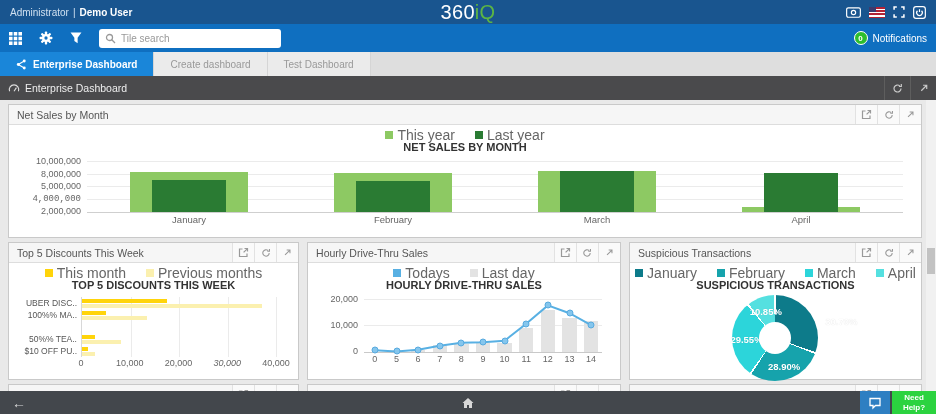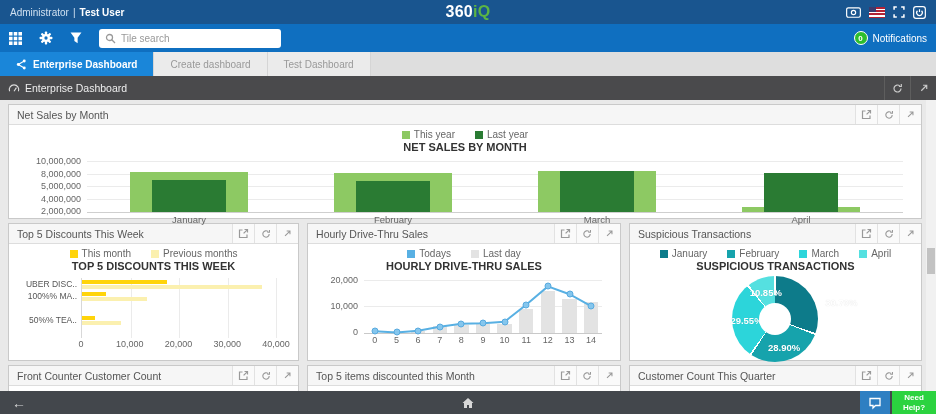--- a/index.html
+++ b/index.html
@@ -3,21 +3,21 @@
 <meta charset="utf-8">
 <style>
   *{box-sizing:border-box;margin:0;padding:0}
   html,body{width:936px;height:414px;overflow:hidden}
   body{font-family:"Liberation Sans",sans-serif;background:#e9e9e9;position:relative}
 
   
   .topbar{height:24px;background:#19558f;display:flex;align-items:center;padding:0 10px;position:relative}
   .user-info{font-size:10px;color:#cfe0f0;display:flex;gap:4px;align-items:center}
   .user-info .uname{font-weight:bold;color:#fff}
-  .logo{position:absolute;left:50%;transform:translateX(-50%);font-size:16px;font-weight:bold;color:#fff;letter-spacing:.3px}
+  .logo{position:absolute;left:50%;transform:translateX(-50%);font-size:20px;font-weight:normal;color:#fff;letter-spacing:.3px}
   .logo .suffix{color:#5cb544}
   .topbar-icons{margin-left:auto;display:flex;gap:8px;align-items:center;color:#fff}
   .tb-ic{display:flex;align-items:center;justify-content:center;cursor:pointer}
   .flag{position:relative;width:16px;height:11px;background:repeating-linear-gradient(#b22234 0 1.6px,#fff 1.6px 3.2px);overflow:hidden}
   .flag .canton{position:absolute;left:0;top:0;width:7px;height:5.5px;background:#3c3b6e}
 
   
   .toolbar{height:28px;background:#0f6fc0;display:flex;align-items:center;padding:0 9px;gap:17px}
   .tool-btn{color:#fff;display:flex;align-items:center;cursor:pointer}
   .search-box{background:#fff;border-radius:3px;height:19px;width:182px;display:flex;align-items:center;padding:0 6px;gap:5px}
@@ -34,29 +34,29 @@
   
   .page-header{height:24px;background:#4a4a4c;display:flex;align-items:center;color:#eee;font-size:10.5px;padding-left:8px}
   .page-header .ph-ic{display:flex;align-items:center;margin-right:5px;color:#ddd}
   .ph-buttons{margin-left:auto;display:flex;height:100%}
   .ph-btn{width:26px;display:flex;align-items:center;justify-content:center;border-left:1px solid #5e5e5e;color:#c9c9c9;cursor:pointer}
 
   
   .content{position:absolute;top:100px;bottom:23px;left:0;right:0;overflow:hidden;padding:4px 14px 0 8px}
   .row{display:flex;gap:8px;margin-bottom:4px}
   .panel{background:#fff;border:1px solid #c9c9c9;display:flex;flex-direction:column;min-width:0}
-  .row1 .panel{height:115px;flex:1}
+  .row1 .panel{height:134px;flex:1}
   .row2 .panel,.row3 .panel{height:138px}
   .row3 .panel{height:40px}
   .panel-head{height:20px;background:#f6f6f6;border-bottom:1px solid #ddd;display:flex;align-items:center;padding-left:8px;font-size:10.5px;color:#555;flex:none}
   .panel-actions{margin-left:auto;display:flex;height:100%}
   .p-btn{width:22px;display:flex;align-items:center;justify-content:center;border-left:1px solid #e2e2e2;color:#999;cursor:pointer;background:#fafafa}
   .panel-body{flex:1;position:relative;padding:3px 8px 2px;min-height:0}
 
-  .chart-legend{display:flex;justify-content:center;gap:20px;font-size:10px;color:#666;align-items:center;height:13px}
+  .chart-legend{display:flex;justify-content:center;gap:20px;font-size:14px;color:#666;align-items:center;height:13px}
   .legend-item{display:flex;align-items:center;white-space:nowrap}
   .swatch{width:8px;height:8px;display:inline-block;margin-right:4px;flex:none}
   .chart-title{text-align:center;font-size:11px;font-weight:bold;color:#333;height:15px;white-space:nowrap;overflow:hidden}
 
   
   .bar-plot{position:relative;height:54px;margin:3px 10px 0 70px;border-bottom:1px solid #cfcfcf}
   .gridline{position:absolute;left:0;right:0;height:0;border-top:1px solid #ebebeb}
   .ytick{position:absolute;left:-66px;width:60px;text-align:right;font-size:9px;color:#666;white-space:nowrap}
   .bar-groups{position:absolute;left:0;right:0;top:0;bottom:0;display:flex}
   .bar-group{flex:1;position:relative}
@@ -101,21 +101,21 @@
   .chat-btn{position:absolute;right:46px;top:0;bottom:0;width:30px;background:#2e7fc2;display:flex;align-items:center;justify-content:center;cursor:pointer}
   .help-btn{position:absolute;right:0;top:0;bottom:0;width:44px;background:#2bd33f;color:#fff;font-size:8px;font-weight:bold;display:flex;flex-direction:column;align-items:center;justify-content:center;line-height:1.2;text-align:center;cursor:pointer}
 </style>
 </head>
 <body>
 
 <header class="topbar">
   <div class="user-info">
     <span>Administrator</span>
     <span>|</span>
-    <span class="uname">Test User</span>
+    <span class="uname">Demo User</span>
   </div>
   <div class="logo"><span>360</span><span class="suffix">iQ</span></div>
   <div class="topbar-icons">
     <span class="tb-ic">
       <svg width="15" height="11" viewBox="0 0 14 10" fill="none" stroke="currentColor" stroke-width="1.1">
           <rect x="0.6" y="0.6" width="12.8" height="8.8" rx="1.5"></rect>
           <circle cx="7" cy="5" r="2"></circle>
         </svg>
     </span>
     <span class="tb-ic flag">
@@ -253,21 +253,21 @@
         <div class="panel-body">
           <div>
             <div class="chart-legend">
               <span class="legend-item"><span class="swatch" style="background: rgb(141, 201, 99);"></span>This year</span>
               <span class="legend-item"><span class="swatch" style="background: rgb(42, 123, 51);"></span>Last year</span>
             </div>
             <div class="chart-title">NET SALES BY MONTH</div>
             <div class="bar-plot">
               <div class="ytick" style="bottom: calc(0% - 4px);">2,000,000</div>
               <div class="gridline" style="bottom: 23.5294%;"></div>
-              <div class="ytick" style="bottom: calc(23.5294% - 4px);">4,000,000</div>
+              <div class="ytick" style="bottom: calc(23.5294% - 4px); font-family: Liberation Mono, monospace;">4,000,000</div>
               <div class="gridline" style="bottom: 47.0588%;"></div>
               <div class="ytick" style="bottom: calc(47.0588% - 4px);">5,000,000</div>
               <div class="gridline" style="bottom: 70.5882%;"></div>
               <div class="ytick" style="bottom: calc(70.5882% - 4px);">8,000,000</div>
               <div class="gridline" style="bottom: 94.1176%;"></div>
               <div class="ytick" style="bottom: calc(94.1176% - 4px);">10,000,000</div>
               <div class="bar-groups">
                 <div class="bar-group">
                   <div class="vbar" style="left: 21%; width: 58%; height: 75.2941%; background: rgb(141, 201, 99);"></div>
                   <div class="vbar" style="left: 32%; width: 36%; height: 61.1765%; background: rgb(42, 123, 51);"></div>
@@ -340,26 +340,31 @@
               <div class="hrow" style="top: 20%;">
                 <div class="hcat">100%% MA..</div>
                 <div class="hbar" style="top: 1.5px; width: 12.5%; background: rgb(255, 212, 10);"></div>
                 <div class="hbar" style="top: 6.5px; width: 33.75%; background: rgb(251, 240, 175);"></div>
               </div>
               <div class="hrow" style="top: 60%;">
                 <div class="hcat">50%% TEA..</div>
                 <div class="hbar" style="top: 1.5px; width: 6.75%; background: rgb(255, 212, 10);"></div>
                 <div class="hbar" style="top: 6.5px; width: 20%; background: rgb(251, 240, 175);"></div>
               </div>
+              <div class="hrow" style="top: 80%;">
+                <div class="hcat">$10 OFF PU..</div>
+                <div class="hbar" style="top: 1.5px; width: 3%; background: rgb(255, 212, 10);"></div>
+                <div class="hbar" style="top: 6.5px; width: 6.5%; background: rgb(251, 240, 175);"></div>
+              </div>
             </div>
             <div class="hbar-xticks">
               <span style="left: 0%;">0</span>
               <span style="left: 25%;">10,000</span>
               <span style="left: 50%;">20,000</span>
-              <span style="left: 75%;">30,000</span>
+              <span style="left: 75%; font-style: italic;">30,000</span>
               <span style="left: 100%;">40,000</span>
             </div>
           </div>
         </div>
       </div>
       <div class="panel" style="flex-grow: 314; flex-basis: 0px;">
         <div class="panel-head">
           <span>Hourly Drive-Thru Sales</span>
           <div class="panel-actions">
             <span class="p-btn">

